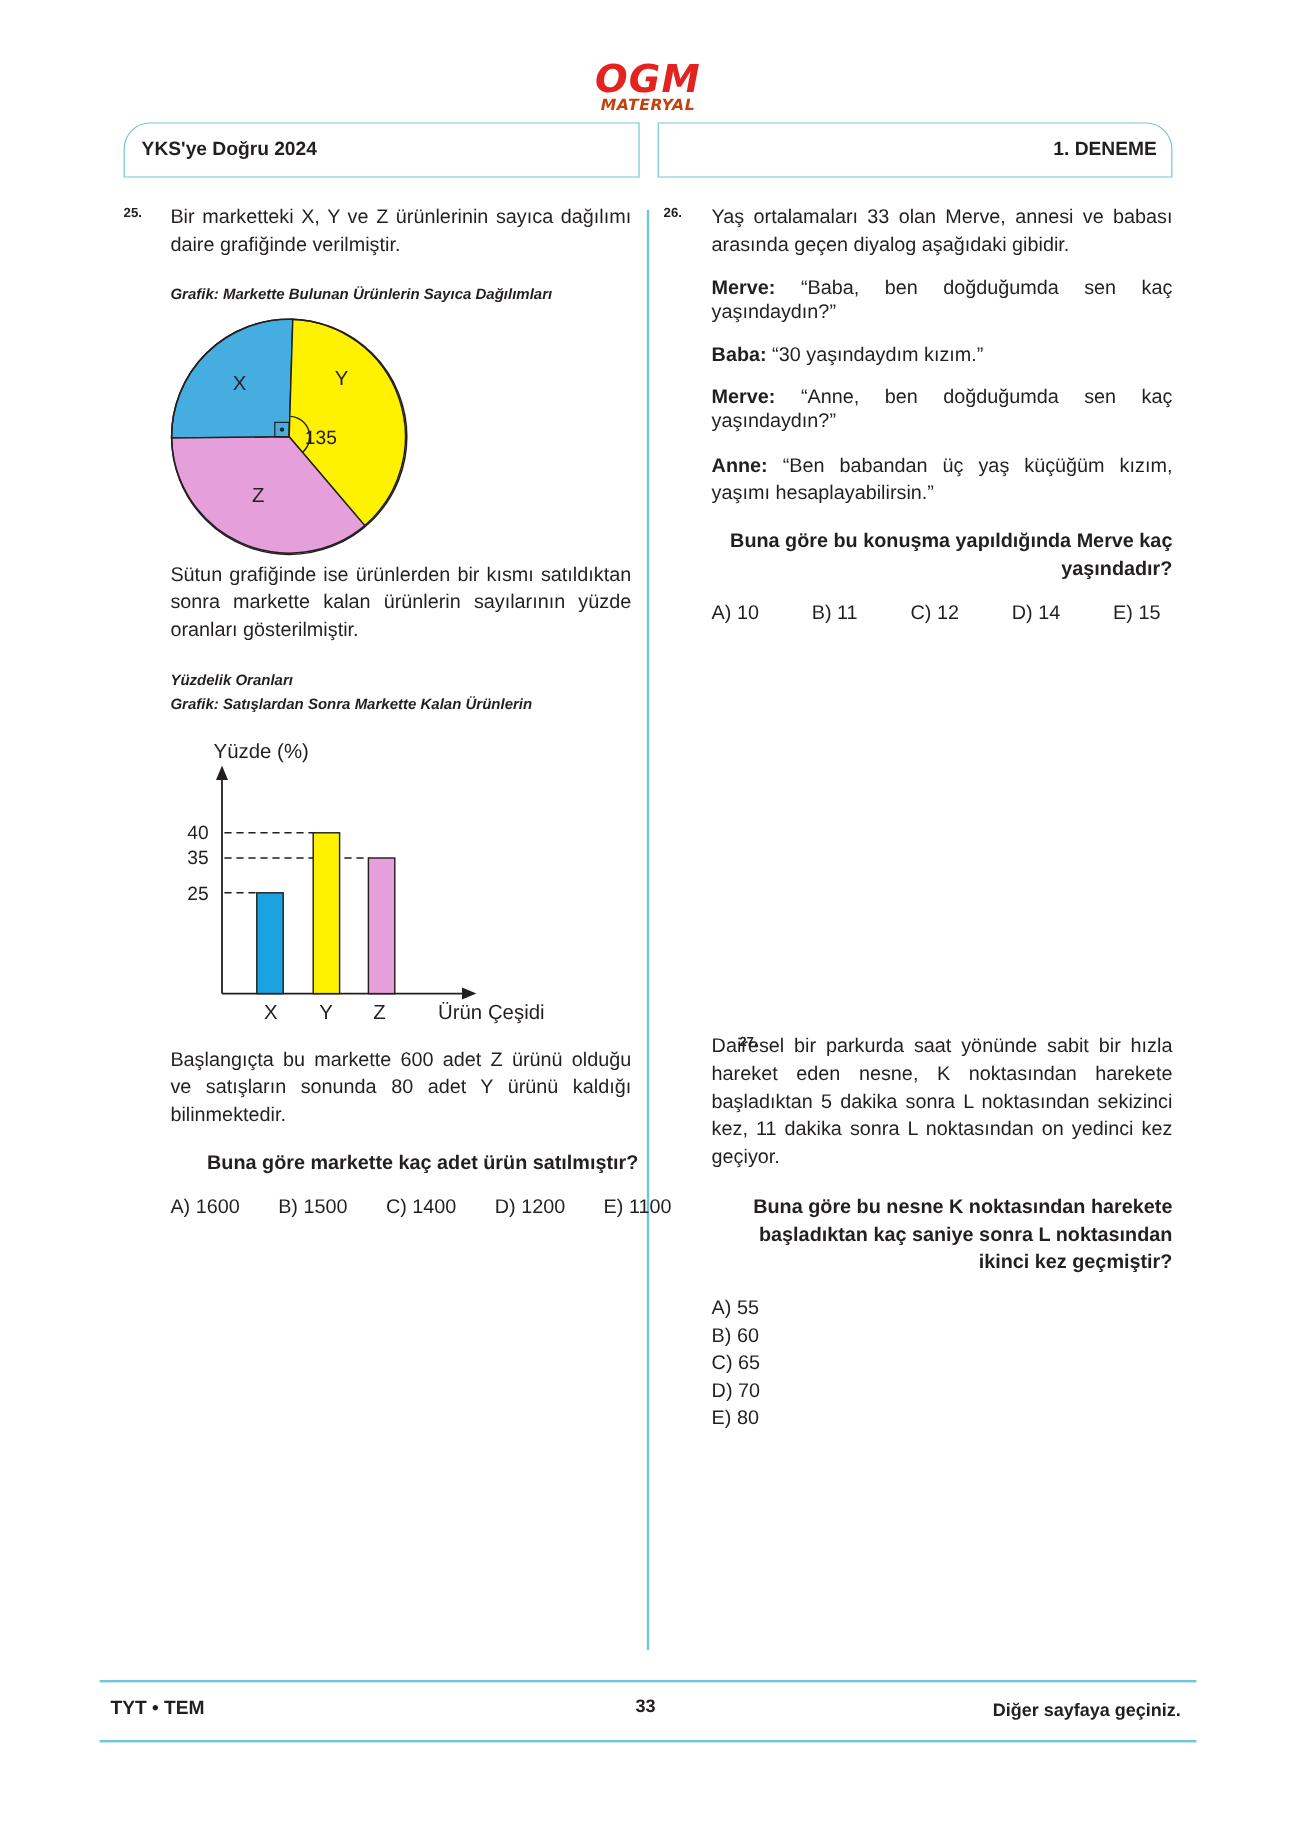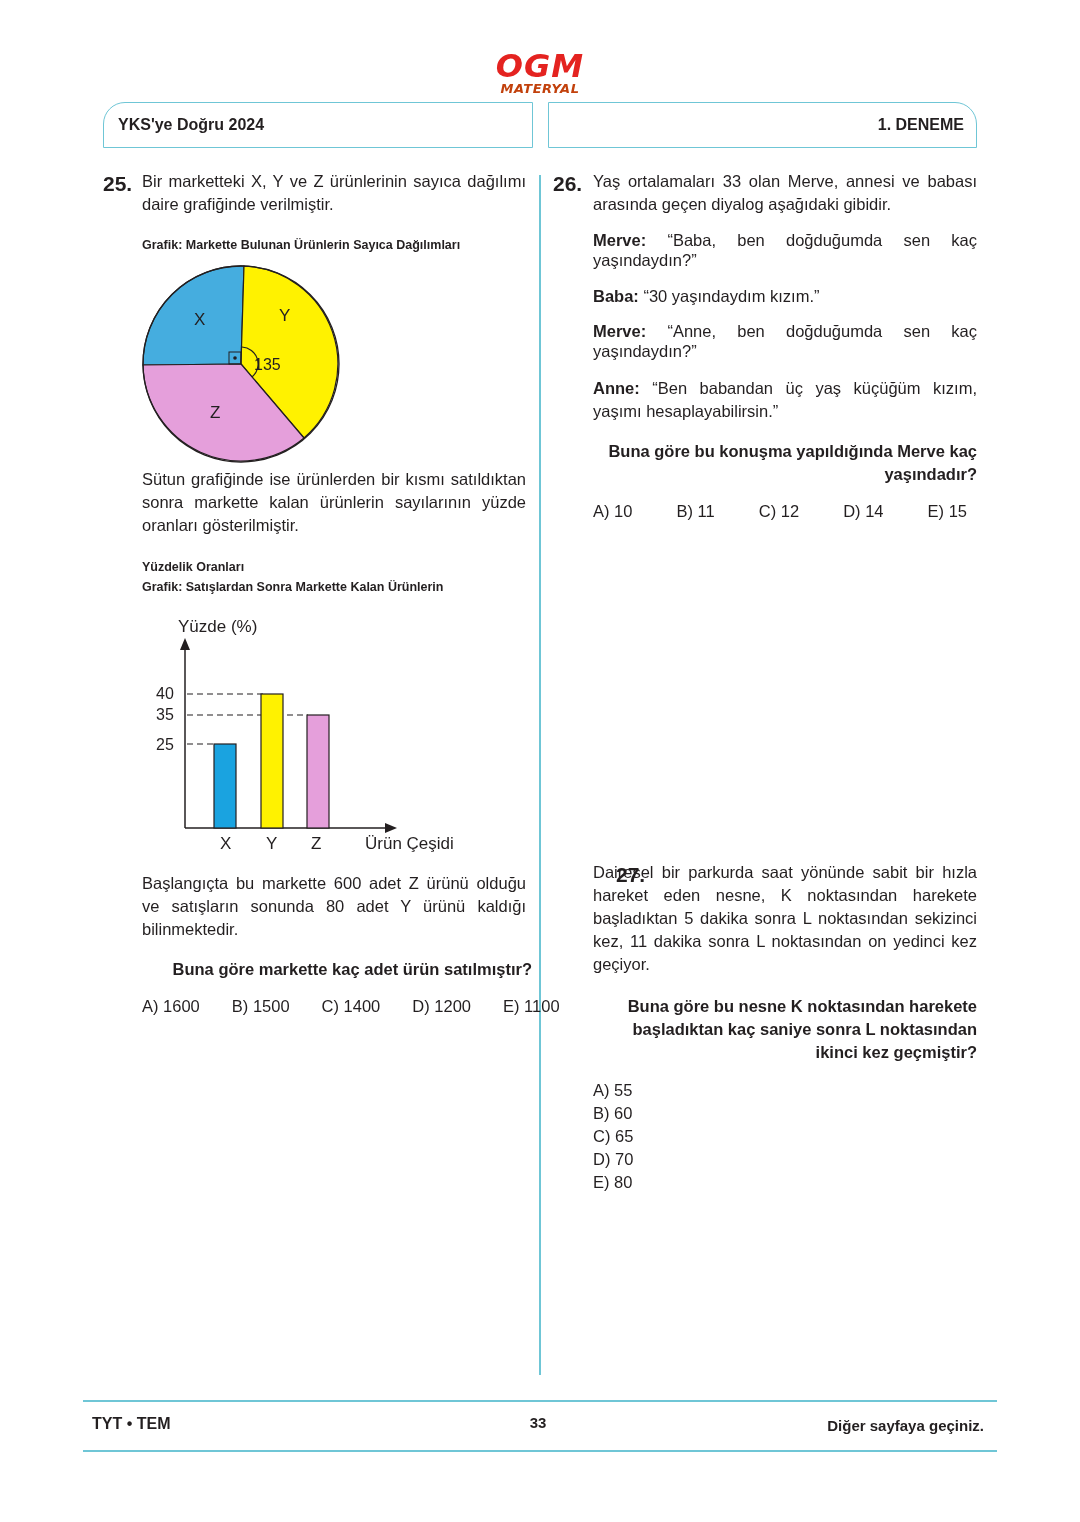--- a/index.html
+++ b/index.html
@@ -5,24 +5,24 @@
     html, body { margin:0; padding:0; background:#ffffff; }
     body { width:1080px; height:1522px; position:relative; font-family:"Liberation Sans", sans-serif; color:#231f20; overflow:hidden; }
     .logo { position:absolute; left:0; width:1080px; top:50px; text-align:center; }
     .logo-main { font-family:"DejaVu Sans", sans-serif; font-weight:bold; font-style:italic; font-size:32px; color:#e42320; letter-spacing:1px; line-height:32px; }
     .logo-sub { font-family:"DejaVu Sans", sans-serif; font-weight:bold; font-style:italic; font-size:13px; color:#c2410c; line-height:14px; letter-spacing:0.5px; }
     .hbox { position:absolute; top:102px; height:46px; border:1.5px solid #6fc6d6; box-sizing:border-box; font-weight:bold; font-size:16px; display:flex; align-items:center; }
     .hbox.left { left:103px; width:430px; border-radius:22px 0 0 0; padding-left:14px; }
     .hbox.right { left:548px; width:429px; border-radius:0 22px 0 0; justify-content:flex-end; padding-right:12px;padding-left:40px; }
     .divider { position:absolute; left:539px; top:175px; width:2px; height:1200px; background:#6fc6d6; }
     .q { position:absolute; font-size:16.5px; line-height:23px; }
-    .qnum { position:absolute; font-weight:bold; font-size:21px; }
+    .qnum { position:absolute; font-weight:bold; font-size:11px; }
     .txt { text-align:justify; }
     .bold { font-weight:bold;text-align:right; }
-    .cap { font-weight:bold; font-size:12.5px; line-height:20px; }
+    .cap { font-weight:bold; font-style:italic; font-size:12.5px; line-height:20px; }
     .choices { display:flex; justify-content:space-between; }
     .choices span { white-space:nowrap; }
     .footer-line { position:absolute; left:83px; width:914px; height:2px; background:#6fc6d6; }
     .footer { position:absolute; top:1415px; left:92px; width:892px; font-weight:bold; font-size:16px; }
     .footer .l { position:absolute; left:0; }
     .footer .c { position:absolute; left:0; width:892px; text-align:center; font-size:15px; top:-1px; }
     .footer .r { position:absolute; right:0; font-size:15px; top:2px; }
   </style>
 </head>
 <body>

